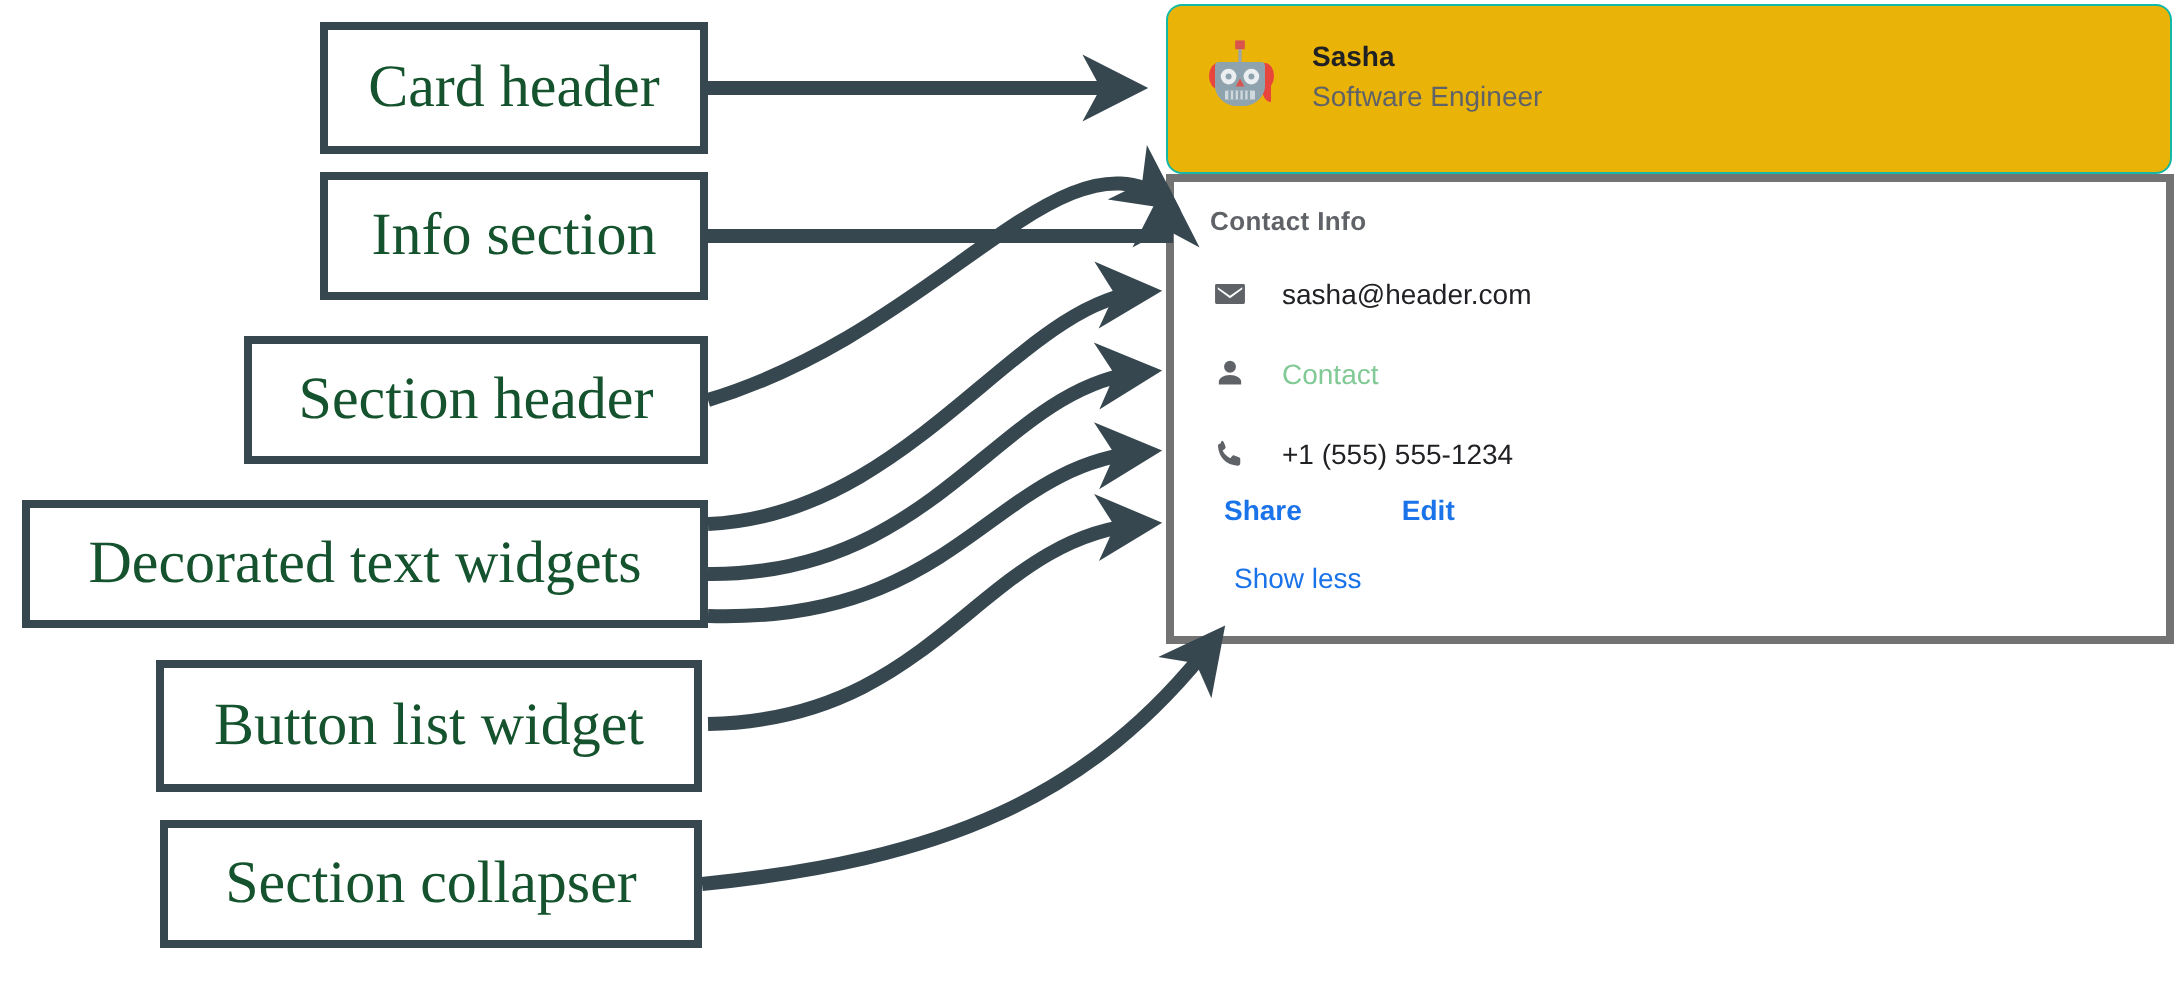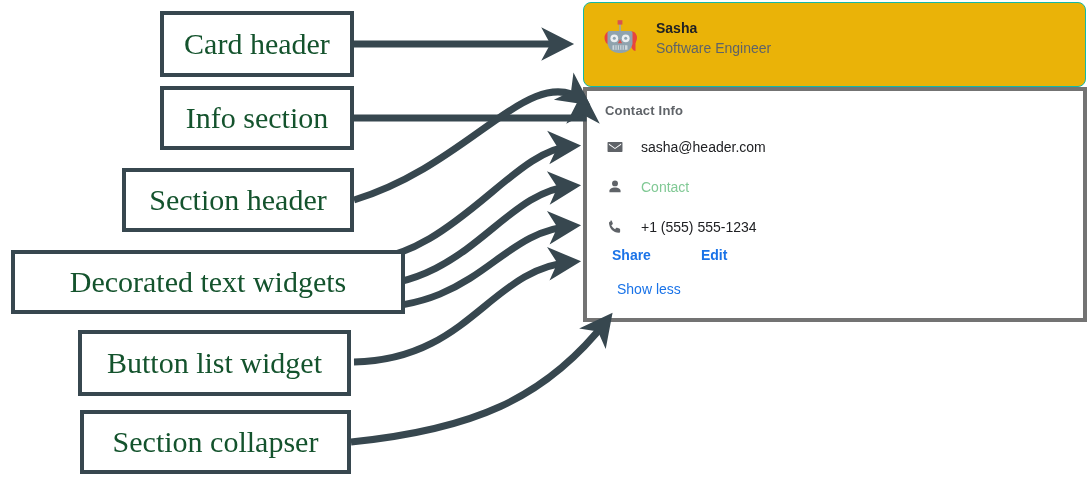--- a/index.html
+++ b/index.html
@@ -222,21 +222,21 @@
 </div>
 
 <div class="callout-box" style="left:160px; top:86px; width:194px; height:64px;">
   <span>Info section</span>
 </div>
 
 <div class="callout-box" style="left:122px; top:168px; width:232px; height:64px;">
   <span>Section header</span>
 </div>
 
-<div class="callout-box" style="left:11px; top:250px; width:394px; height:64px;">
+<div class="callout-box" style="left:11px; top:250px; width:343px; height:64px;">
   <span>Decorated text widgets</span>
 </div>
 
 <div class="callout-box" style="left:78px; top:330px; width:273px; height:66px;">
   <span>Button list widget</span>
 </div>
 
 <div class="callout-box" style="left:80px; top:410px; width:271px; height:64px;">
   <span>Section collapser</span>
 </div>

